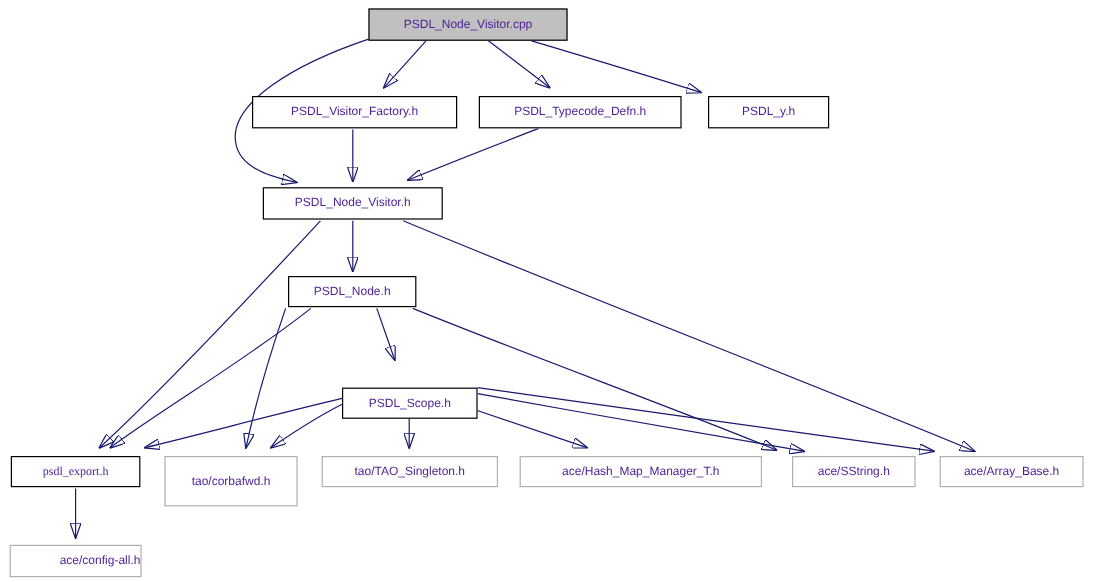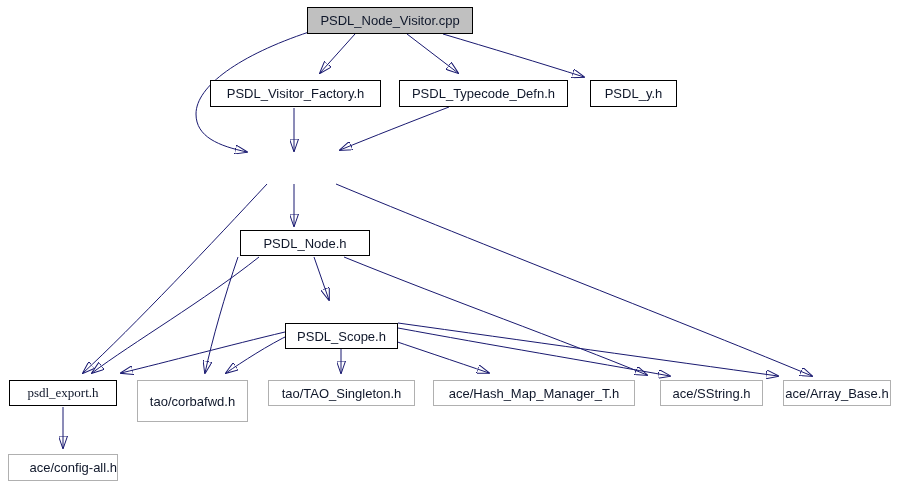--- a/index.html
+++ b/index.html
@@ -11,21 +11,21 @@
     overflow:hidden;
   }
   #edge-layer{position:absolute;left:0;top:0;width:917px;height:485px;}
   #edge-layer path{fill:none;stroke:#191970;stroke-width:1;}
   .node{
     position:absolute;
     display:flex;align-items:center;justify-content:center;
     box-sizing:border-box;
     background:#ffffff;
     border:1px solid #000000;
-    font-size:13px;color:#0f172a;
+    font-size:10px;color:#4c1d95;
     white-space:nowrap;
     cursor:pointer;
   }
   .node.root{background:#c0c0c0;}
   .node.external{border-color:#b0b0b0;}
 </style>
 </head>
 <body>
 
 <div id="graph-canvas">
@@ -63,26 +63,29 @@
   </div>
 
   <div class="node" style="left:210px;top:80px;width:171px;height:27px;">
     <span>PSDL_Visitor_Factory.h</span>
   </div>
 
   <div class="node" style="left:399px;top:80px;width:169px;height:27px;justify-content:center;">
     <span>PSDL_Typecode_Defn.h</span>
   </div>
 
-  <div class="node" style="left:590px;top:80px;width:87px;height:27px;">
+  <div class="node" style="left:590px;top:80px;width:101px;height:27px;">
     <span>PSDL_y.h</span>
   </div>
 
+  <div class="node" style="left:219px;top:156px;width:150px;height:27px;">
+    <span>PSDL_Node_Visitor.h</span>
+  </div>
 
-  <div class="node" style="left:240px;top:230px;width:130px;height:26px;">
+  <div class="node" style="left:240px;top:230px;width:107px;height:26px;">
     <span>PSDL_Node.h</span>
   </div>
 
   <div class="node" style="left:285px;top:307px;width:113px;height:26px;margin-top:16px;">
     <span>PSDL_Scope.h</span>
   </div>
 
   <div class="node" style="left:9px;top:380px;width:108px;height:26px;font-family:Liberation Serif, serif;">
     <span>psdl_export.h</span>
   </div>
@@ -96,21 +99,21 @@
   </div>
 
   <div class="node external" style="left:433px;top:380px;width:202px;height:26px;">
     <span>ace/Hash_Map_Manager_T.h</span>
   </div>
 
   <div class="node external" style="left:660px;top:380px;width:103px;height:26px;">
     <span>ace/SString.h</span>
   </div>
 
-  <div class="node external" style="left:783px;top:380px;width:108px;height:26px;">
+  <div class="node external" style="left:783px;top:380px;width:120px;height:26px;">
     <span>ace/Array_Base.h</span>
   </div>
 
   <div class="node external" style="left:8px;top:454px;width:110px;height:27px;justify-content:flex-end;">
     <span>ace/config-all.h</span>
   </div>
 
 </div>
 
 </body></html>

